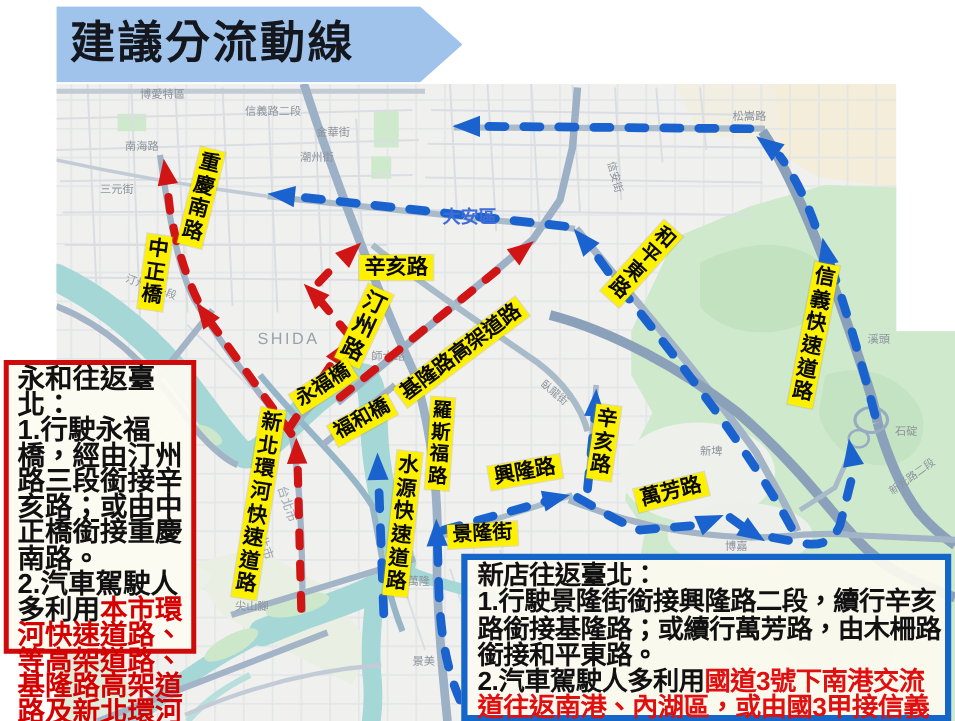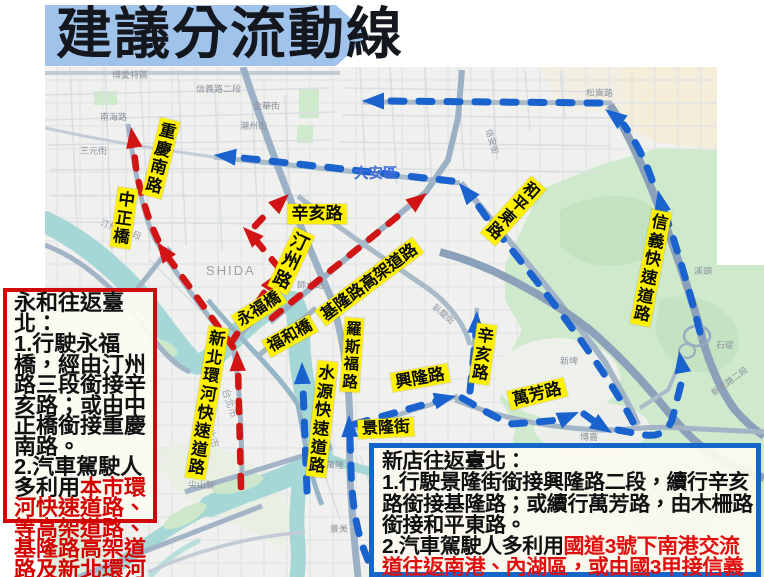--- a/index.html
+++ b/index.html
@@ -260,21 +260,21 @@
 
   <div class="ylabel" style="left:537px;top:394px;font-size:16.5px;padding:1px 4px;transform:translate(-50%,-50%) rotate(-14deg);">萬芳路</div>
 
   <div class="ylabel vert" style="left:513px;top:211px;font-size:16px;padding:2px 1px;transform:translate(-50%,-50%) rotate(42deg);">和平東路</div>
 
   <div class="ylabel vert" style="left:651px;top:268px;font-size:16.5px;padding:2px 1px;transform:translate(-50%,-50%) rotate(11deg);">信義快速道路</div>
 
   <div id="banner" style="position:absolute;left:45px;top:5px;width:325px;height:61px;z-index:40;
        background:#9fc3ea;clip-path:polygon(0 0,89.5% 0,100% 50%,89.5% 100%,0 100%);"></div>
 
-  <div style="position:absolute;left:56px;top:9px;z-index:41;font-size:56px;font-weight:bold;
+  <div style="position:absolute;left:56px;top:9px;z-index:41;font-size:36px;font-weight:bold;
        color:#14171e;letter-spacing:2px;line-height:50px;">建議分流動線</div>
 
   <div id="leftbox" style="position:absolute;left:3px;top:288px;width:154px;height:235px;z-index:50;
        background:rgba(253,252,242,0.93);border:4px solid #cf0a0a;box-sizing:border-box;
        font-size:22px;font-weight:bold;color:#111;line-height:20.5px;padding:1px 6px 0 7px;letter-spacing:0;">
     永和往返臺北：<br>1.行駛永福橋，經由汀州路三段銜接辛亥路；或由中正橋銜接重慶南路。<br>2.汽車駕駛人多利用<span style="color:#d50000;">本市環河快速道路、等高架道路、基隆路高架道路及新北環河快速道路</span>等高架道路。
   </div>
 
   <div id="rightbox" style="position:absolute;left:369px;top:443px;width:392px;height:134px;z-index:50;
        background:rgba(252,250,240,0.93);border:5px solid #1467c8;box-sizing:border-box;

